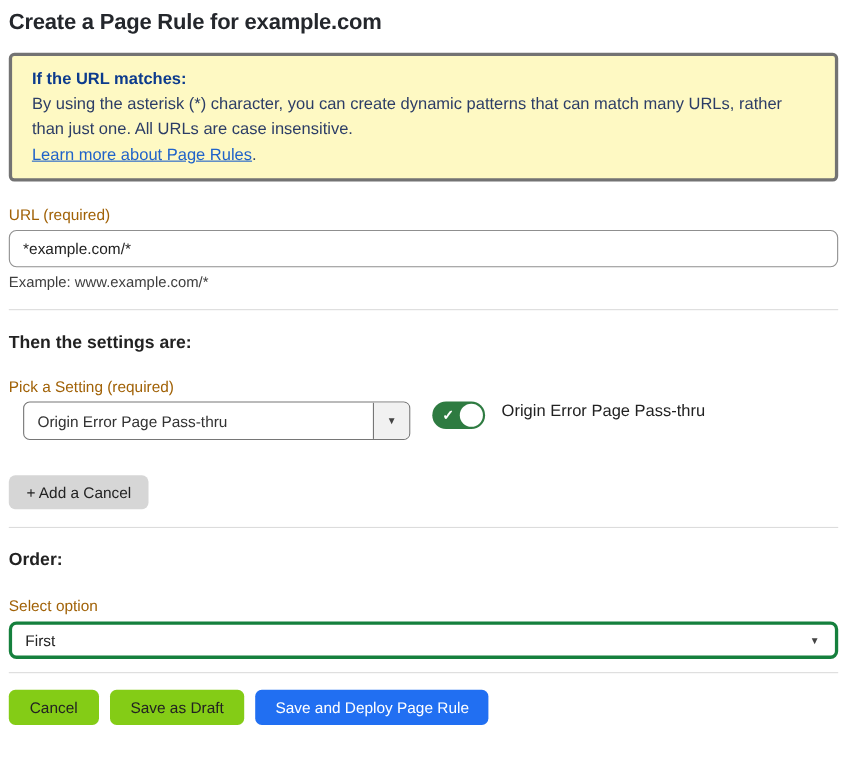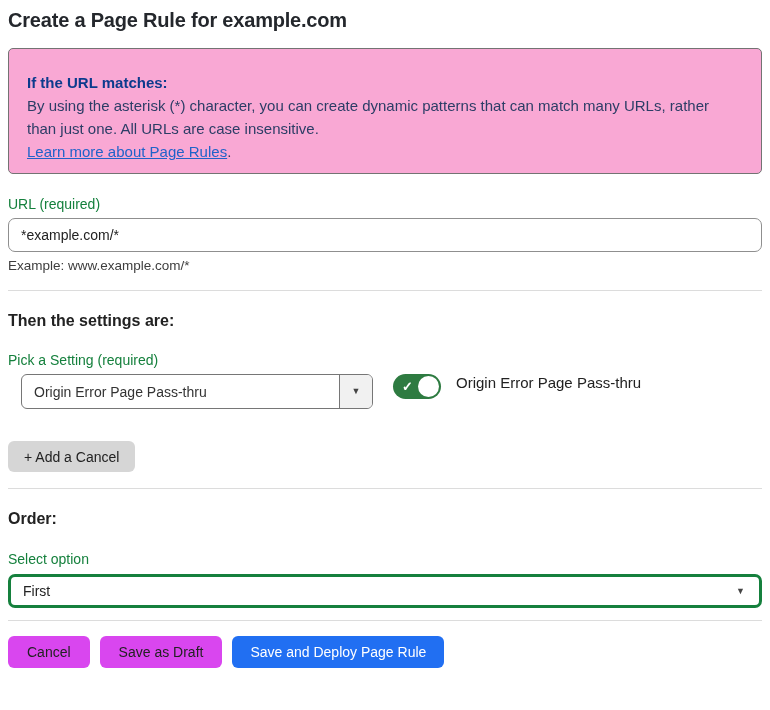--- a/index.html
+++ b/index.html
@@ -18,42 +18,42 @@
     font-size: 20px;
     font-weight: 700;
     color: #24272c;
     margin: 0;
     line-height: 24px;
     letter-spacing: -0.2px;
   }
 
   .info-box {
     margin-top: 16px;
-    background: #f9a8d4;
-    border: 1px solid #737373;
+    background: #fef9c3;
+    border: 3px solid #737373;
     border-radius: 5px;
-    padding: 22px 18px 10px 18px;
+    padding: 9px 18px 10px 18px;
     font-size: 15px;
     line-height: 23px;
   }
   .info-heading { font-weight: 700; color: #0c3b8d; }
   .info-body { color: #2c3d66; max-width: 685px; }
   .info-link-line { color: #2c3d66; }
   .info-link {
     color: #2063c9;
     text-decoration: underline;
     cursor: pointer;
   }
 
   .form-label {
     display: block;
     margin-top: 22px;
     font-size: 14px;
     line-height: 16px;
-    color: #15803d;
+    color: #a16207;
   }
 
   .text-input {
     display: block;
     margin-top: 6px;
     width: 100%;
     height: 34px;
     border: 1px solid #8f8f8f;
     border-radius: 7px;
     padding: 1px 12px;
@@ -196,21 +196,21 @@
 
   .footer {
     margin-top: 15px;
     display: flex;
     align-items: center;
     gap: 10px;
   }
   .btn {
     height: 32px;
     padding: 0 19px;
-    background: #d946ef;
+    background: #84cc16;
     border: none;
     border-radius: 6px;
     font-size: 14px;
     color: #222;
     font-family: "Liberation Sans", sans-serif;
     cursor: pointer;
   }
   .btn-primary {
     background: #216ff2;
     color: #ffffff;

